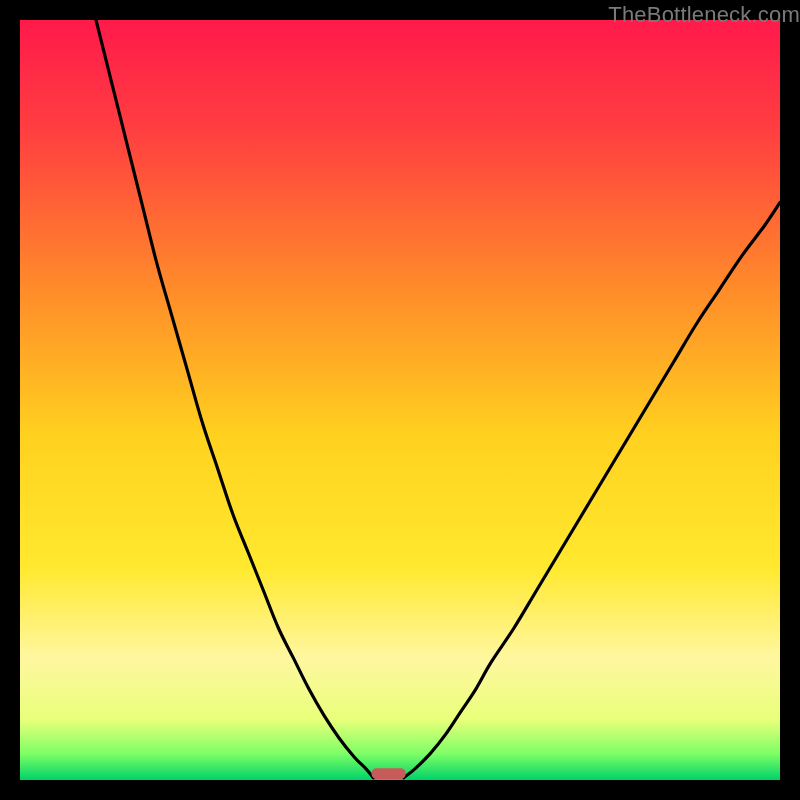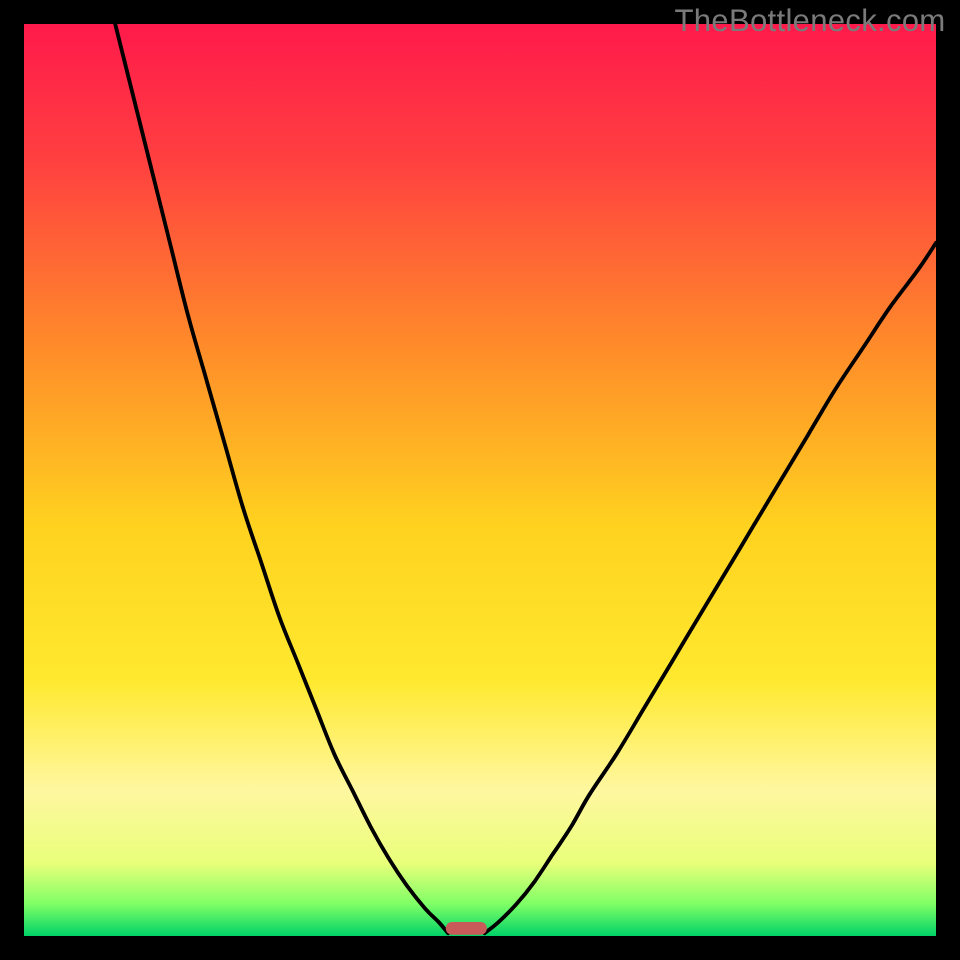--- a/index.html
+++ b/index.html
@@ -23,23 +23,23 @@
     position: absolute;
     left: 0;
     top: 0;
     width: 760px;
     height: 760px;
     overflow: hidden;
   }
   .watermark {
     position: absolute;
     top: 2px;
-    right: 12px;
+    right: 0;
     color: #7a7a7a;
-    font-size: 26px;
+    font-size: 22px;
     font-weight: 500;
     letter-spacing: 0.2px;
     user-select: none;
   }
   svg {
     display: block;
   }
 </style>
 </head>
 <body>

